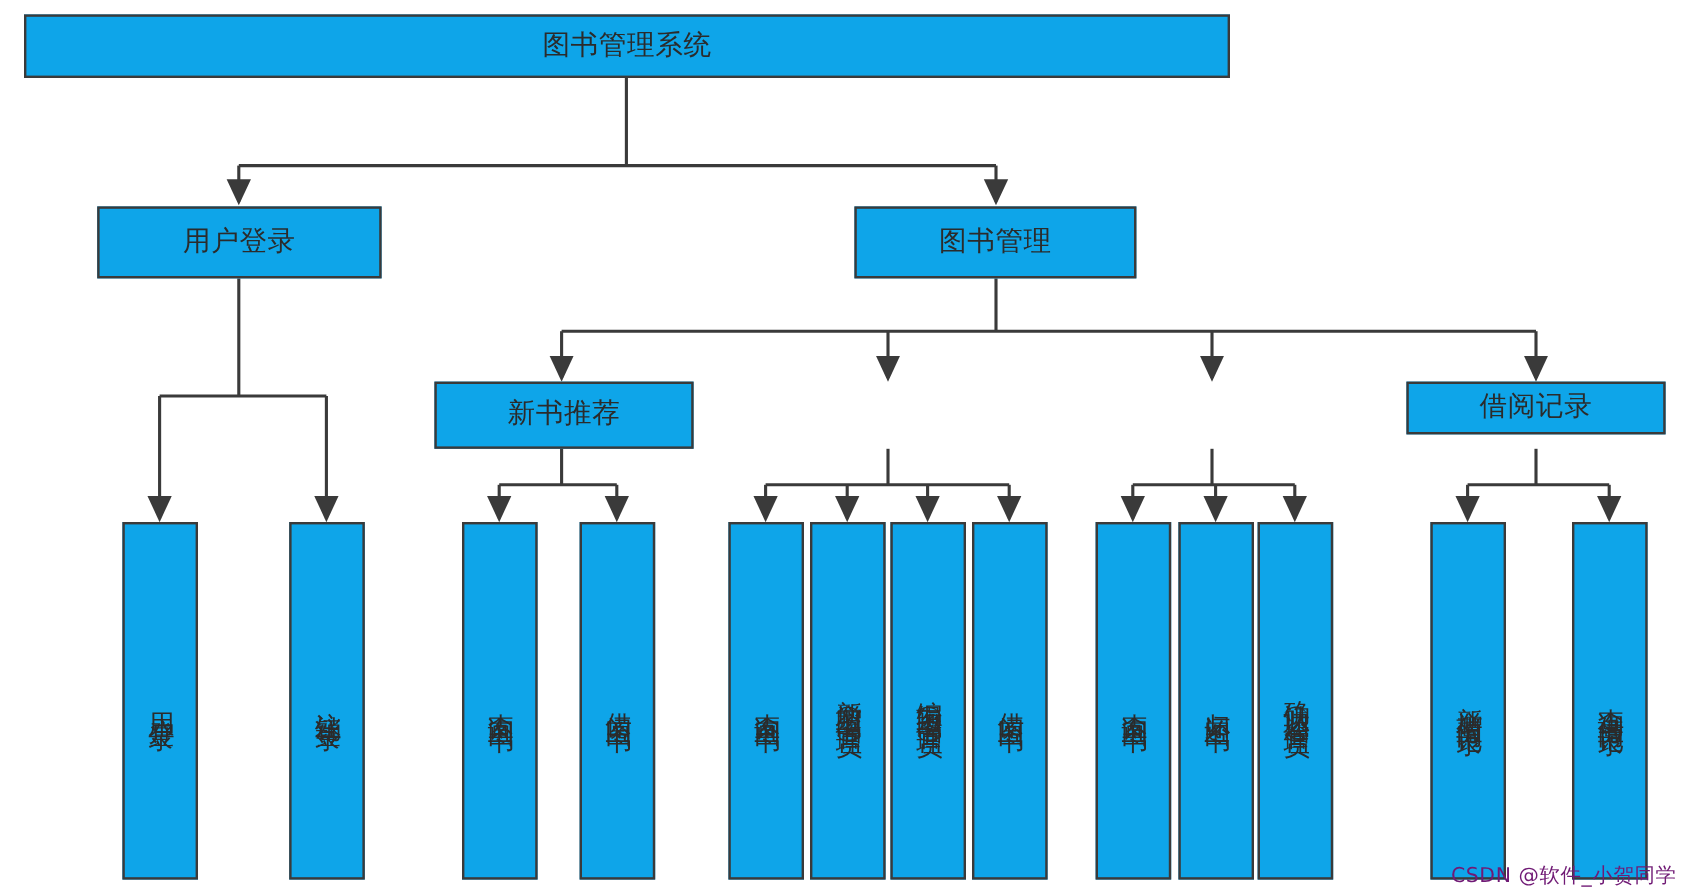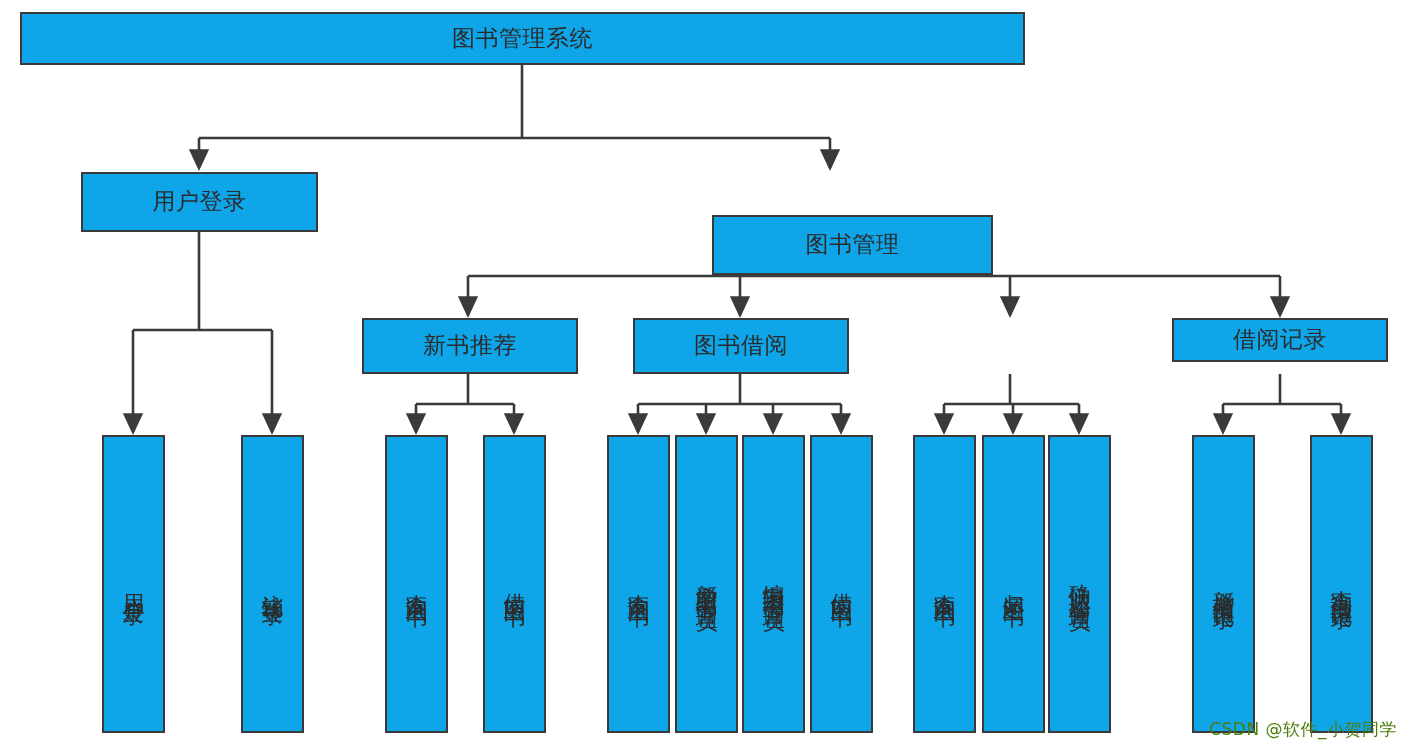--- a/index.html
+++ b/index.html
@@ -58,21 +58,21 @@
     text-orientation: upright;
     font-size: 22px;
     letter-spacing: 4px;
     line-height: 1;
   }
   #watermark {
     position: absolute;
     right: 8px;
     bottom: 6px;
     font-size: 17px;
-    color: #4d7c0f;
+    color: #701a75;
     letter-spacing: 0.5px;
     white-space: nowrap;
     z-index: 5;
   }
 </style>
 </head>
 <body>
 
 <div id="diagram-root">
 
@@ -127,31 +127,28 @@
   </svg>
 
   <div class="node h" style="left:20px; top:12px; width:1005px; height:53px;">
     <span class="node-label">图书管理系统</span>
   </div>
 
   <div class="node h" style="left:81px; top:172px; width:237px; height:60px;">
     <span class="node-label">用户登录</span>
   </div>
 
-  <div class="node h" style="left:712px; top:172px; width:281px; height:60px;margin-top:43px;">
+  <div class="node h" style="left:712px; top:172px; width:235px; height:60px;">
     <span class="node-label">图书管理</span>
   </div>
 
   <div class="node h" style="left:362px; top:318px; width:216px; height:56px;">
     <span class="node-label">新书推荐</span>
   </div>
 
-  <div class="node h" style="left:633px; top:318px; width:216px; height:56px;">
-    <span class="node-label">图书借阅</span>
-  </div>
 
 
   <div class="node h" style="left:1172px; top:318px; width:216px; height:44px;">
     <span class="node-label">借阅记录</span>
   </div>
 
   <div class="node v" style="left:102px; top:435px; width:63px; height:298px;">
     <span class="node-label">用户登录</span>
   </div>
 

